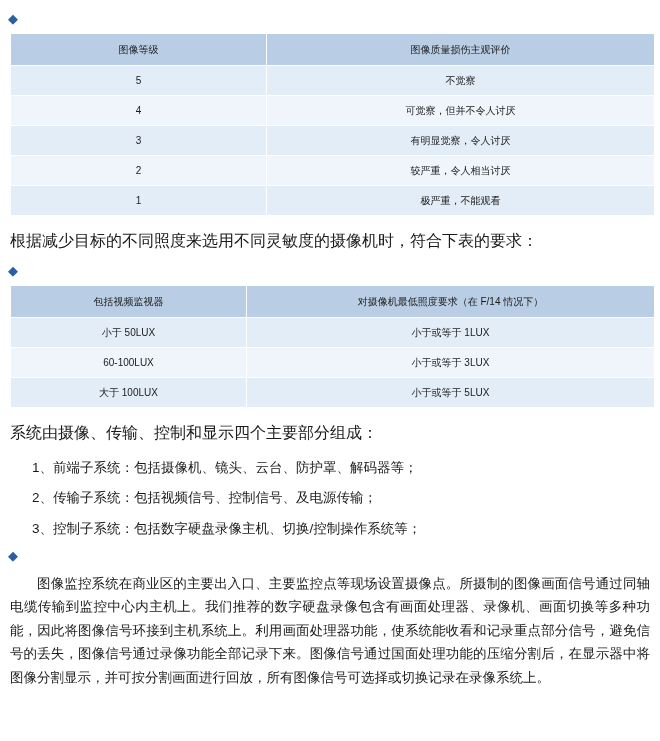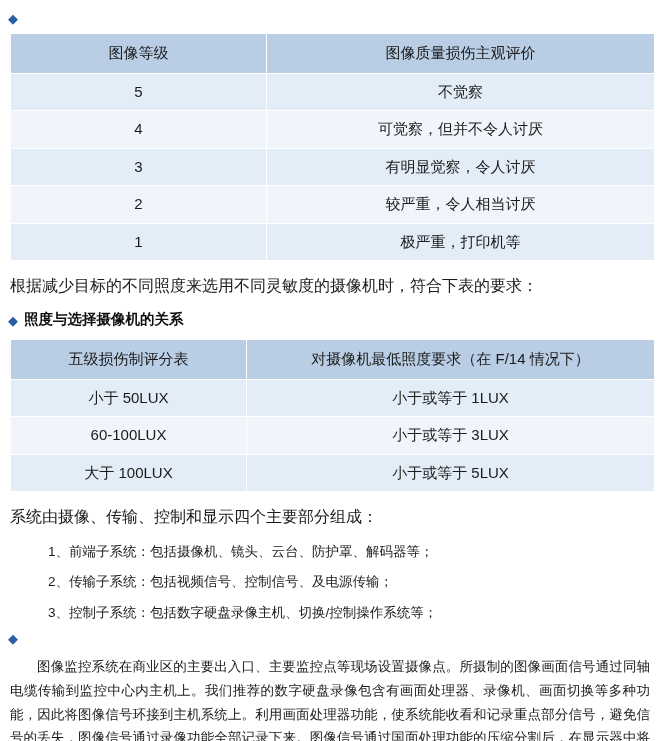--- a/index.html
+++ b/index.html
@@ -37,21 +37,21 @@
   }
   table.grid {
     width: 644px;
     margin: 0 0 0 4px;
     border-collapse: collapse;
     table-layout: fixed;
   }
   table.grid th, table.grid td {
     border: 1px solid #ffffff;
     text-align: center;
-    font-size: 15px;
+    font-size: 10px;
     color: #1a1a1a;
     padding: 7px 4px;
     font-weight: normal;
   }
   table.grid th {
     background: #b9cee4;
     font-weight: normal;
     padding: 8px 4px;
   }
   table.grid td {
@@ -64,21 +64,21 @@
   .t1 col.c2 { width: 388px; }
   .t2 col.c1 { width: 236px; }
   .t2 col.c2 { width: 408px; }
   .para {
     margin: 12px 4px 10px 4px;
     font-size: 16px;
     line-height: 1.65;
     color: #1a1a1a;
   }
   .listline {
-    margin: 9px 4px 9px 42px;
+    margin: 9px 4px 9px 26px;
     font-size: 13.5px;
     line-height: 1.6;
     color: #1a1a1a;
   }
   .body-text {
     margin: 10px 4px 0 4px;
     font-size: 13.5px;
     line-height: 1.75;
     text-align: justify;
     color: #1a1a1a;
@@ -119,40 +119,39 @@
       <tr>
         <td>3</td>
         <td>有明显觉察，令人讨厌</td>
       </tr>
       <tr class="alt">
         <td>2</td>
         <td>较严重，令人相当讨厌</td>
       </tr>
       <tr>
         <td>1</td>
-        <td>极严重，打印机等</td>
+        <td>极严重，不能观看</td>
       </tr>
     </tbody>
   </table>
 
   <p class="para">根据减少目标的不同照度来选用不同灵敏度的摄像机时，符合下表的要求：</p>
 
   <div class="heading">
     <span class="diamond">◆</span>
-    <span>照度与选择摄像机的关系</span>
   </div>
 
   <table class="grid t2">
     <colgroup>
         <col class="c1">
         <col class="c2">
       </colgroup>
     <thead>
       <tr>
-        <th>五级损伤制评分表</th>
+        <th>包括视频监视器</th>
         <th>对摄像机最低照度要求（在 F/14 情况下）</th>
       </tr>
     </thead>
     <tbody>
       <tr>
         <td>小于 50LUX</td>
         <td>小于或等于 1LUX</td>
       </tr>
       <tr class="alt">
         <td>60-100LUX</td>

